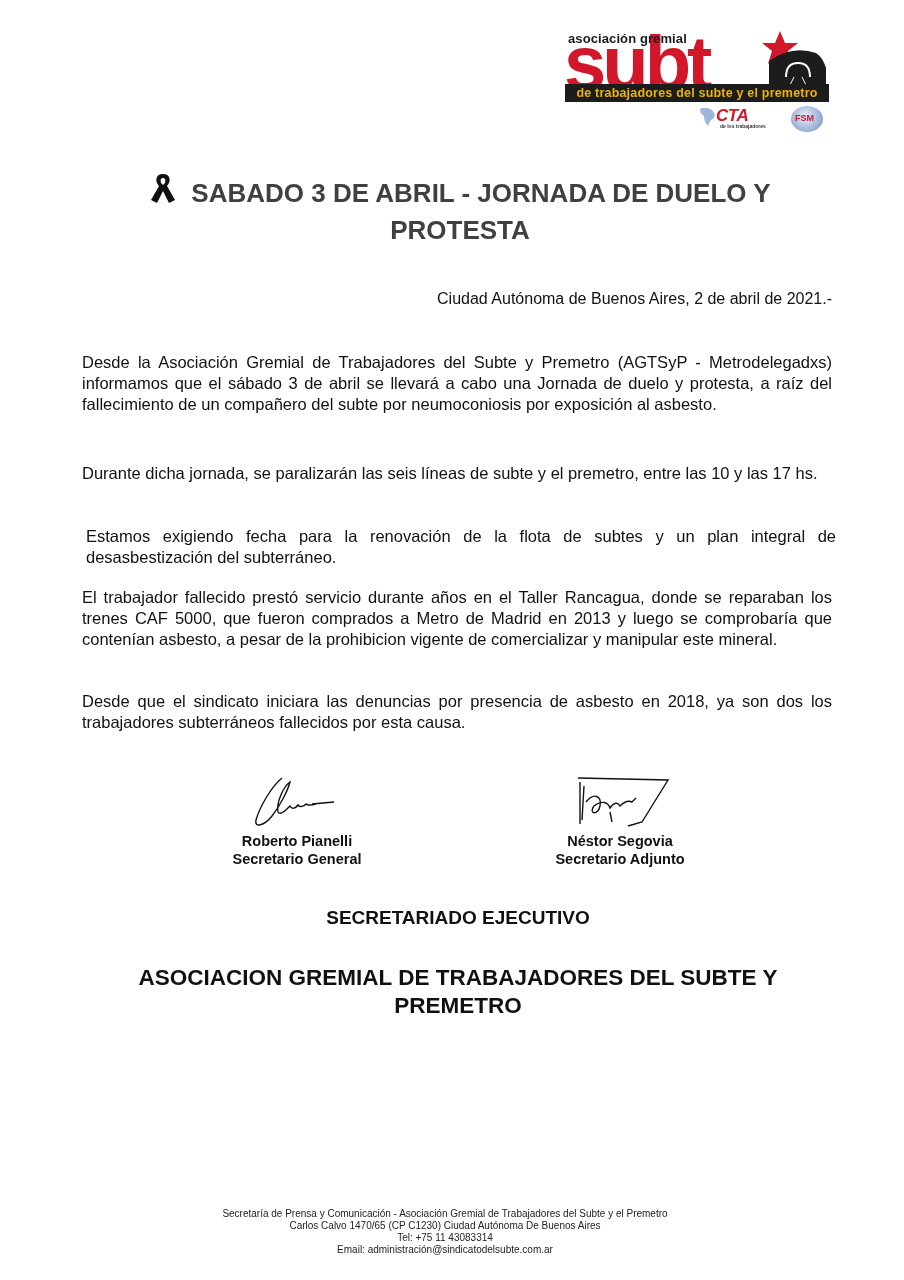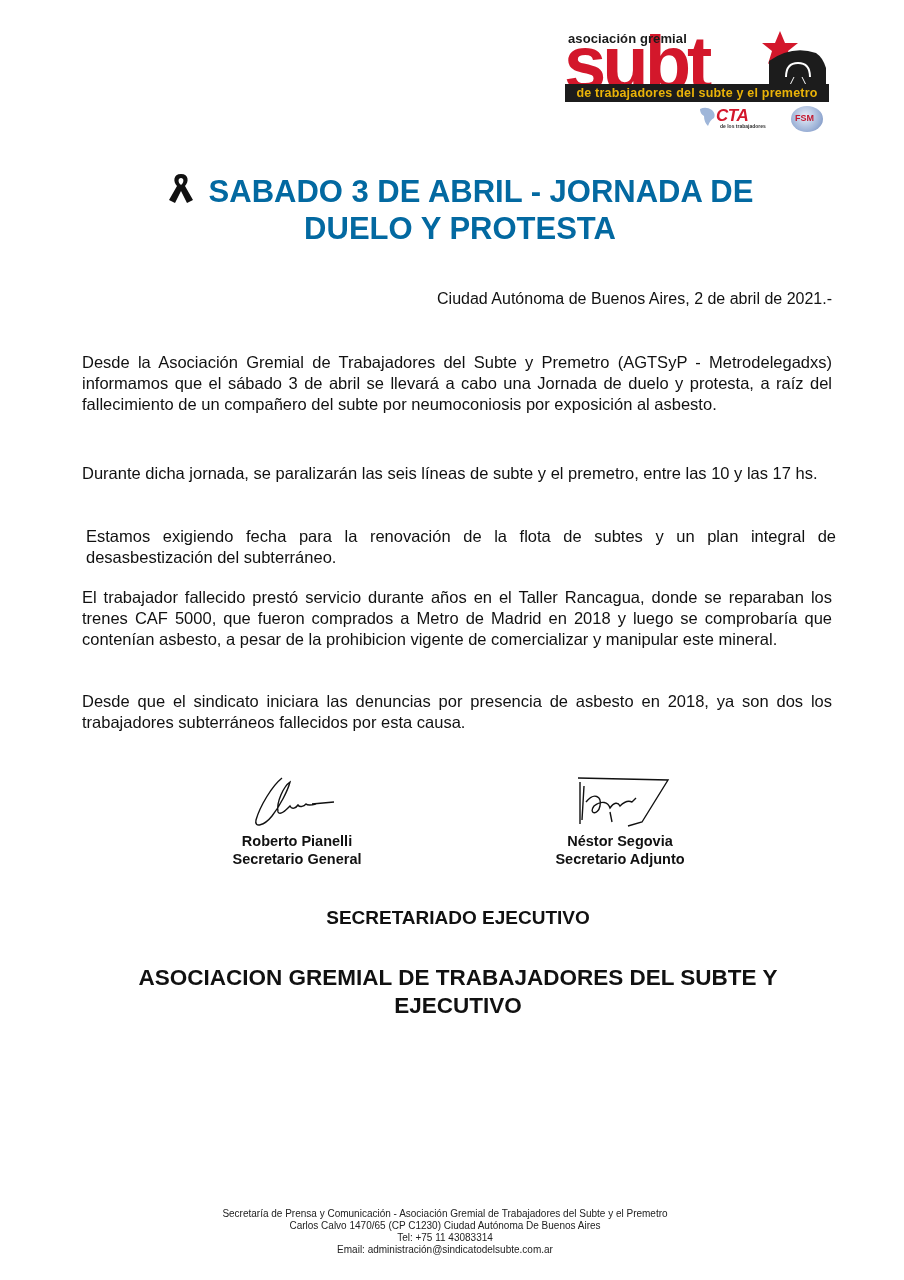--- a/index.html
+++ b/index.html
@@ -11,21 +11,21 @@
   .logo-word { position:absolute; left:2px; top:3px; height:62px; width:262px; }
   .logo-band { position:absolute; left:3px; top:56px; width:264px; height:18px; background:#1c1c1c; color:#eab308; font-size:12.5px; font-weight:bold; line-height:18px; text-align:center; letter-spacing:0.2px; white-space:nowrap; }
   .cta { position:absolute; left:136px; top:78px; width:78px; height:26px; }
   .cta-text { position:absolute; left:18px; top:0px; font-size:17px; font-weight:bold; font-style:italic; color:#d3172b; letter-spacing:-0.5px; }
   .cta-sub { position:absolute; left:22px; top:17px; font-size:5px; font-weight:bold; color:#333; white-space:nowrap; }
   .cta-map { position:absolute; left:0; top:0; width:20px; height:22px; }
   .fsm { position:absolute; left:229px; top:78px; width:32px; height:26px; border-radius:50%; background:radial-gradient(circle at 45% 40%, #e8eef8 0%, #9fb4d8 60%, #6d86b8 100%); }
   .fsm-text { position:absolute; left:4px; top:7px; font-size:9px; font-weight:bold; color:#c2182f; }
 
   
-  .title { position:absolute; left:110px; top:172px; width:700px; text-align:center; font-size:31px; font-weight:bold; line-height:37px; color:#0369a1; }
+  .title { position:absolute; left:110px; top:172px; width:700px; text-align:center; font-size:26px; font-weight:bold; line-height:37px; color:#404040; }
   .ribbon { display:inline-block; width:28px; height:32px; vertical-align:-2px; margin-right:14px; }
 
   .date { position:absolute; left:300px; top:290px; width:532px; text-align:right; font-size:16px; }
 
   .body-text { position:absolute; left:82px; width:750px; font-size:16.5px; line-height:21px; text-align:justify; }
   .p1 { top:352px; }
   .p2 { top:463px; }
   .p3 { top:522px; }
   .p4 { top:587px; }
   .p5 { top:691px; }
@@ -74,40 +74,40 @@
   <svg class="ribbon" viewBox="0 0 28 32">
     <path d="M14,2 C6,2 6,10 10,14 L2,28 L8,31 L14,19 L20,31 L26,28 L18,14 C22,10 22,2 14,2 Z M14,6 C17,6 17,10 15,12 L14,13 L13,12 C11,10 11,6 14,6 Z" fill="#111"></path>
   </svg><span>SABADO 3 DE ABRIL - JORNADA DE DUELO Y PROTESTA</span>
 </div>
 
 <div class="date">Ciudad Autónoma de Buenos Aires, 2 de abril de 2021.-</div>
 
 <p class="body-text p1" style="margin:0">Desde la Asociación Gremial de Trabajadores del Subte y Premetro (AGTSyP - Metrodelegadxs) informamos que el sábado 3 de abril se llevará a cabo una Jornada de duelo y protesta, a raíz del fallecimiento de un compañero del subte por neumoconiosis por exposición al asbesto.</p>
 <p class="body-text p2" style="margin:0">Durante dicha jornada, se paralizarán las seis líneas de subte y el premetro, entre las 10 y las 17 hs.</p>
 <p class="body-text p3" style="margin:4px">Estamos exigiendo fecha para la renovación de la flota de subtes y un plan integral de desasbestización del subterráneo.</p>
-<p class="body-text p4" style="margin:0">El trabajador fallecido prestó servicio durante años en el Taller Rancagua, donde se reparaban los trenes CAF 5000, que fueron comprados a Metro de Madrid en 2018 y luego se comprobaría que contenían asbesto, a pesar de la prohibicion vigente de comercializar y manipular este mineral.</p>
+<p class="body-text p4" style="margin:0">El trabajador fallecido prestó servicio durante años en el Taller Rancagua, donde se reparaban los trenes CAF 5000, que fueron comprados a Metro de Madrid en 2013 y luego se comprobaría que contenían asbesto, a pesar de la prohibicion vigente de comercializar y manipular este mineral.</p>
 <p class="body-text p5" style="margin:0">Desde que el sindicato iniciara las denuncias por presencia de asbesto en 2018, ya son dos los trabajadores subterráneos fallecidos por esta causa.</p>
 
 <div class="sig sig-left">
   <svg class="sig-svg" width="110" height="60" viewBox="0 0 110 60">
     <path d="M40,6 C30,14 18,34 14,48 C12,56 22,54 30,44 C38,34 46,18 48,10 C42,14 34,30 36,40 C38,44 44,38 48,34 C50,38 54,36 56,33 C58,36 62,34 64,32 C66,34 70,33 74,32 M70,32 L92,30" fill="none" stroke="#111" stroke-width="1.4"></path>
   </svg>
   <div>Roberto Pianelli</div>
   <div>Secretario General</div>
 </div>
 
 <div class="sig sig-right">
   <svg class="sig-svg" width="140" height="60" viewBox="0 0 140 60">
     <path d="M28,6 L118,8 L92,50 L78,54 M30,10 L30,52 M34,14 L32,48 M36,30 C44,20 52,24 50,34 C48,44 38,42 44,34 C52,28 58,30 60,36 C64,30 68,30 70,34 C74,30 78,28 82,30 L86,26 M60,40 L62,50" fill="none" stroke="#111" stroke-width="1.4"></path>
   </svg>
   <div>Néstor Segovia</div>
   <div>Secretario Adjunto</div>
 </div>
 
 <div class="exec">SECRETARIADO EJECUTIVO</div>
-<div class="org">ASOCIACION GREMIAL DE TRABAJADORES DEL SUBTE Y EJECUTIVO</div>
+<div class="org">ASOCIACION GREMIAL DE TRABAJADORES DEL SUBTE Y PREMETRO</div>
 
 <div class="footer">
   <div>Secretaría de Prensa y Comunicación - Asociación Gremial de Trabajadores del Subte y el Premetro</div>
   <div>Carlos Calvo 1470/65 (CP C1230) Ciudad Autónoma De Buenos Aires</div>
   <div>Tel: +75 11 43083314</div>
   <div>Email: administración@sindicatodelsubte.com.ar</div>
 </div>
 
 </body></html>

